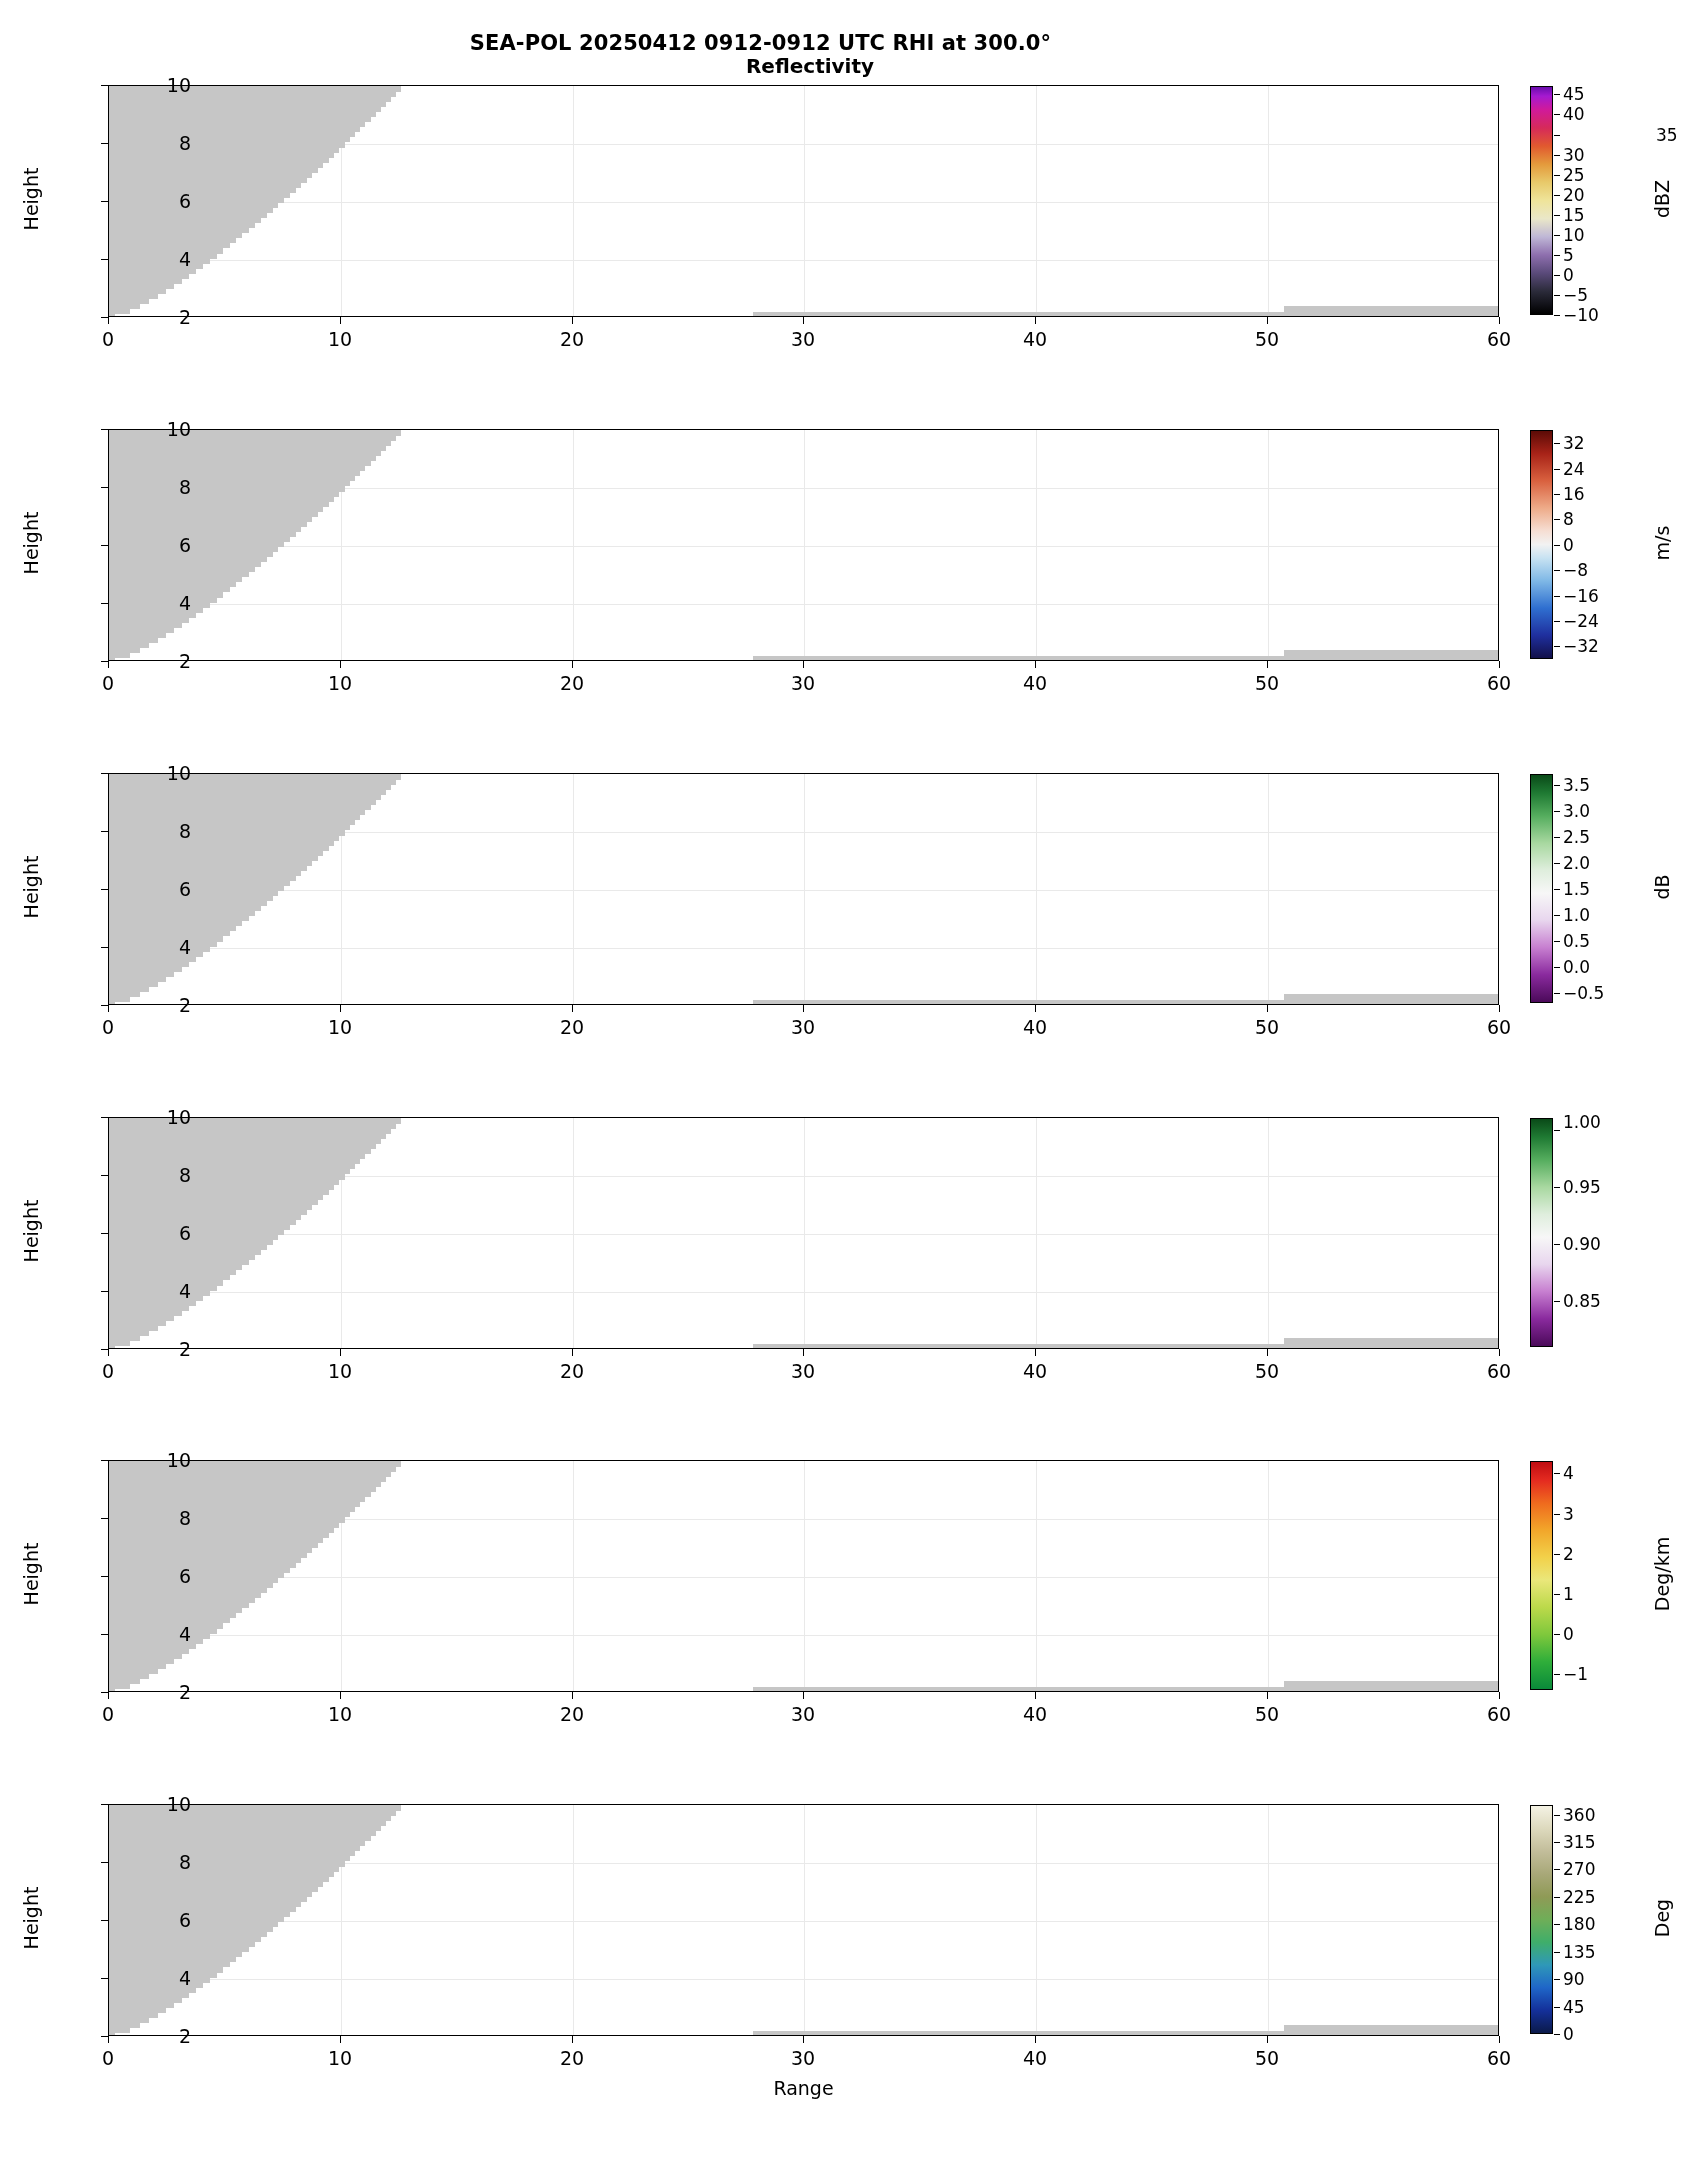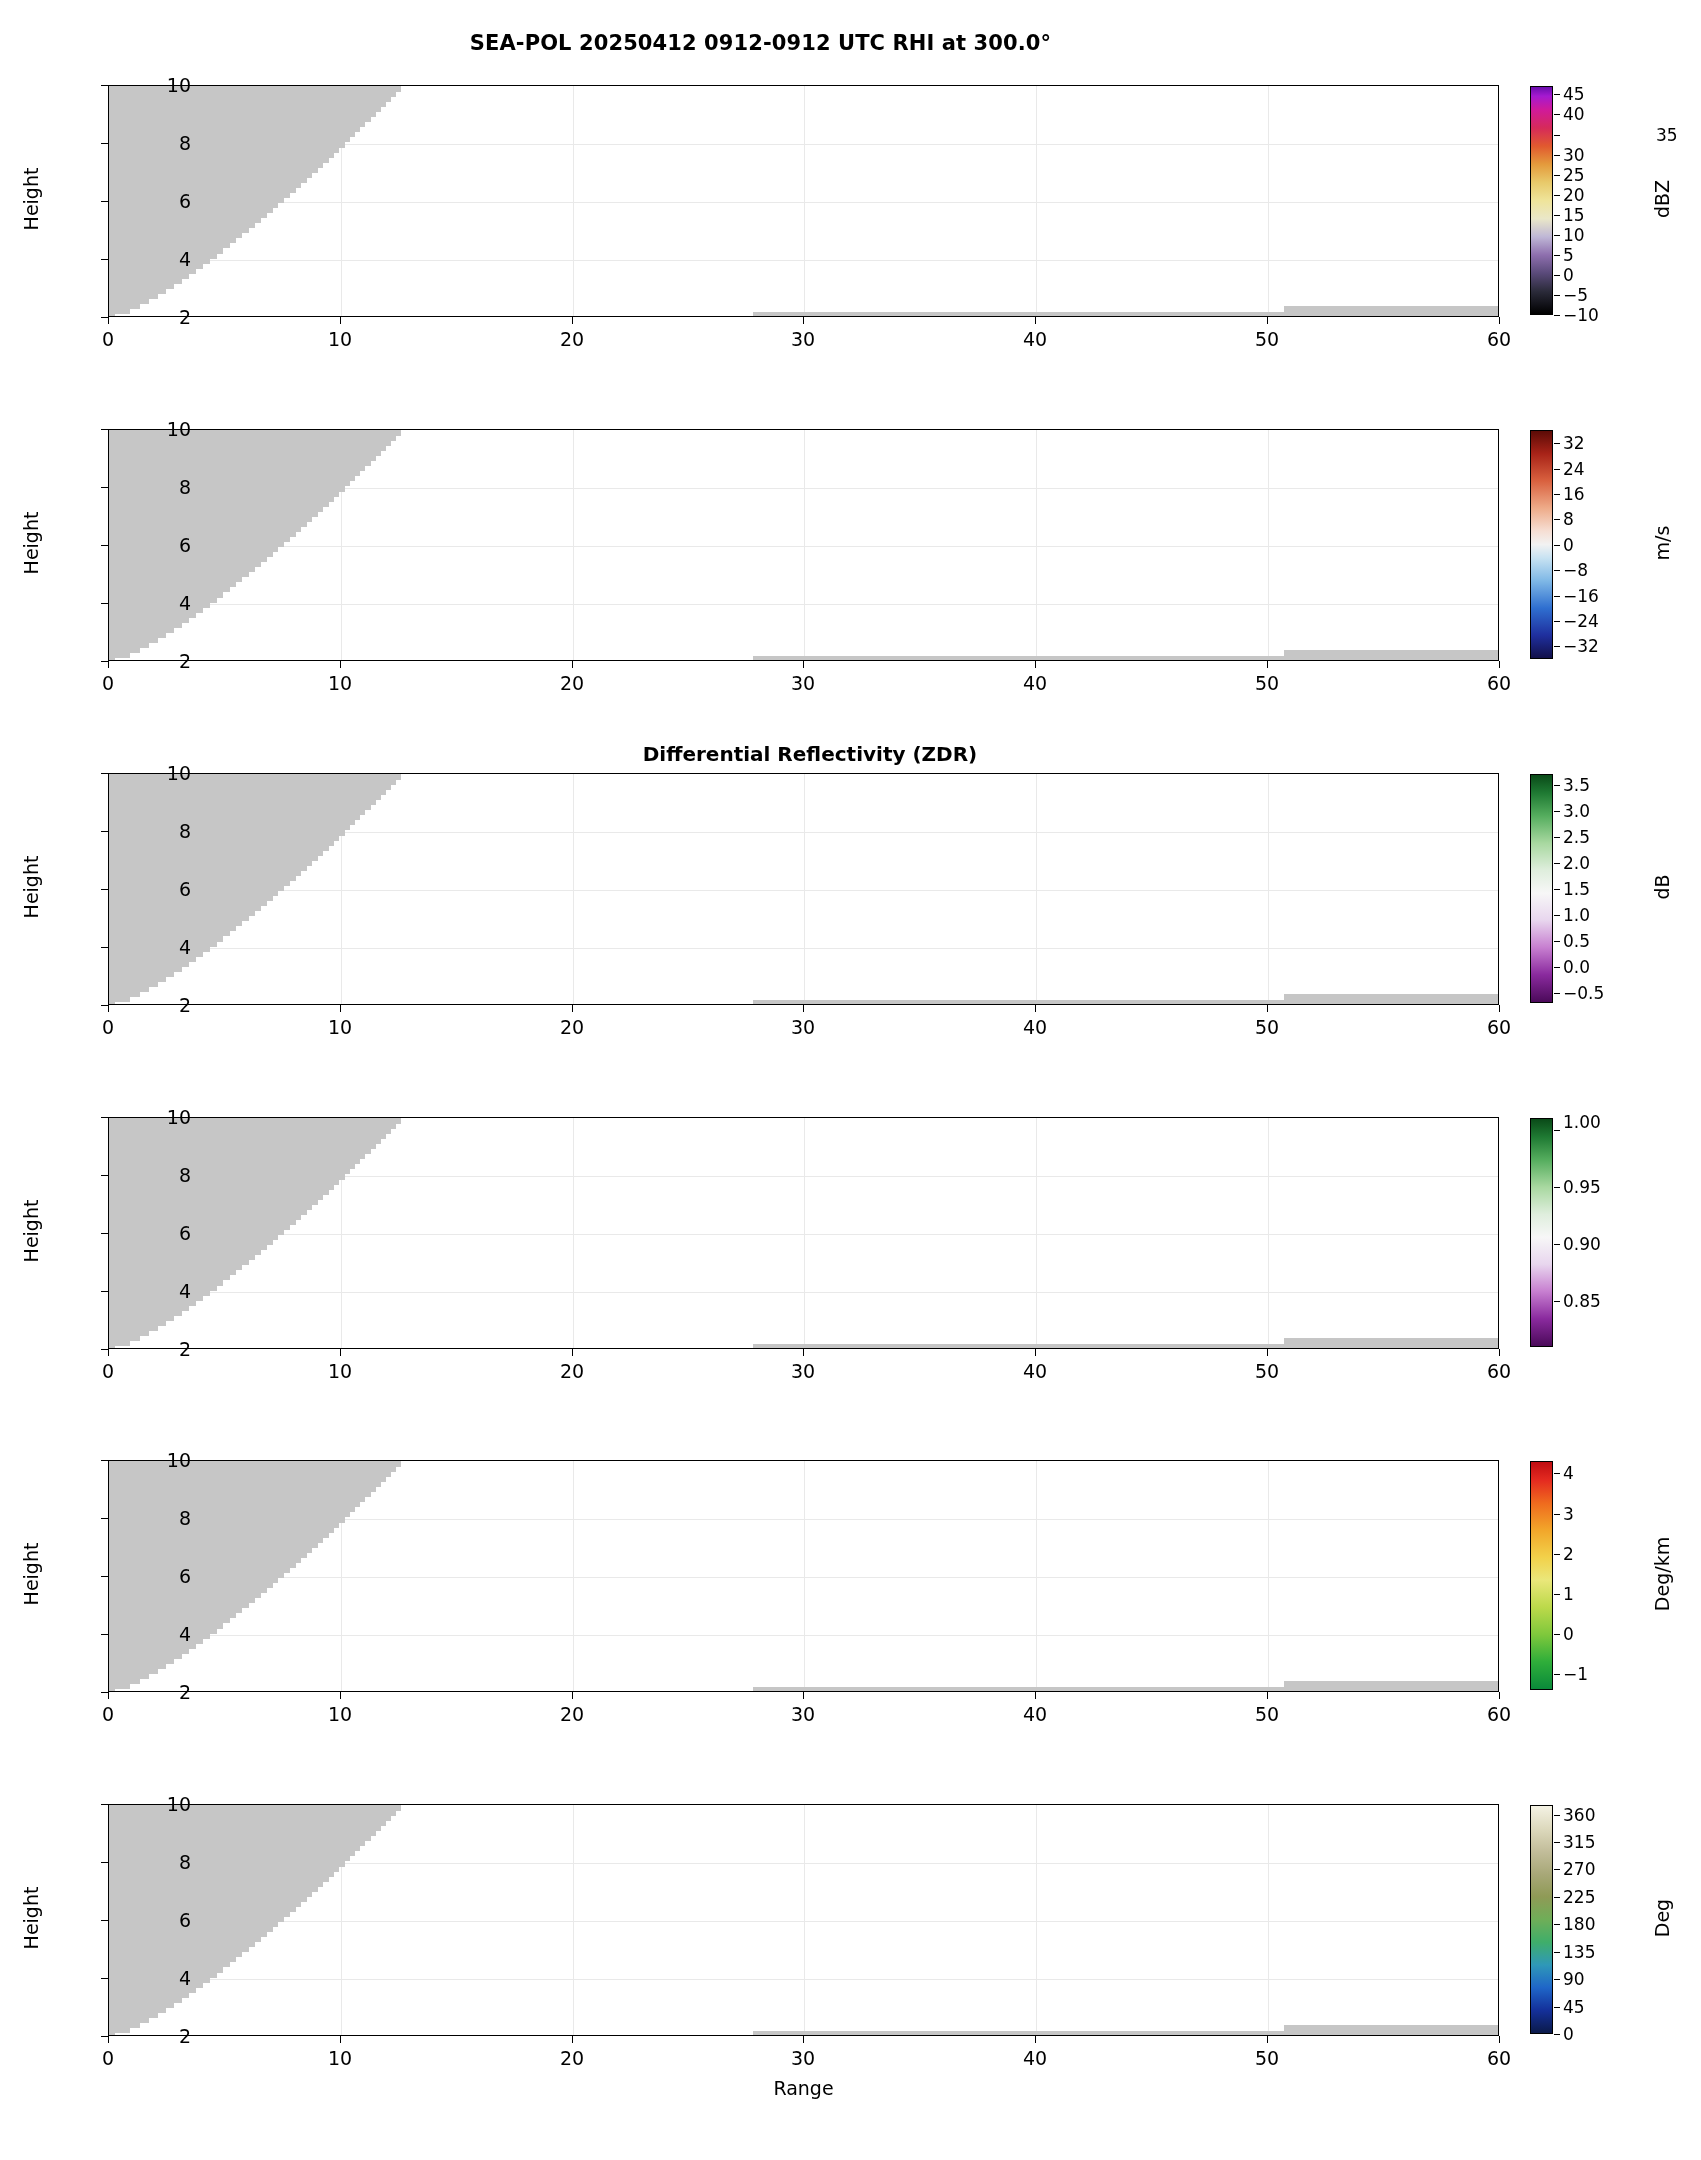--- a/index.html
+++ b/index.html
@@ -146,20 +146,21 @@
     width: 144px;
     text-align: center;
   }
 </style>
 </head>
 <body>
 
 <div id="page">
   <div class="suptitle">SEA-POL 20250412 0912-0912 UTC RHI at 300.0°</div>
 <div class="panel" style="top: 54px; height: 297px;">
+      <div class="panel-title">Reflectivity</div>
       <div class="axes">
         <div class="grid-v" style="left: 232px;"></div>
         <div class="grid-v" style="left: 464px;"></div>
         <div class="grid-v" style="left: 695px;"></div>
         <div class="grid-v" style="left: 927px;"></div>
         <div class="grid-v" style="left: 1159px;"></div>
         <div class="grid-h" style="top: 174px;"></div>
         <div class="grid-h" style="top: 116px;"></div>
         <div class="grid-h" style="top: 58px;"></div>
         <div class="wedge" style="left: 0px; top: 0px; width: 297px; height: 232px;">
@@ -366,21 +367,20 @@
       <div class="cbar-tick-label" style="left: 1563px; top: 172px;">−8</div>
       <div class="cbar-tick-mark" style="left: 1554px; top: 198px;"></div>
       <div class="cbar-tick-label" style="left: 1563px; top: 198px;">−16</div>
       <div class="cbar-tick-mark" style="left: 1554px; top: 223px;"></div>
       <div class="cbar-tick-label" style="left: 1563px; top: 223px;">−24</div>
       <div class="cbar-tick-mark" style="left: 1554px; top: 248px;"></div>
       <div class="cbar-tick-label" style="left: 1563px; top: 248px;">−32</div>
       <div class="cbar-label" style="left: 1590px; top: 134px;">m/s</div>
     </div>
     <div class="panel" style="top: 742px; height: 297px;">
-      <div class="panel-title">Differential Reflectivity (ZDR)</div>
       <div class="axes">
         <div class="grid-v" style="left: 232px;"></div>
         <div class="grid-v" style="left: 464px;"></div>
         <div class="grid-v" style="left: 695px;"></div>
         <div class="grid-v" style="left: 927px;"></div>
         <div class="grid-v" style="left: 1159px;"></div>
         <div class="grid-h" style="top: 174px;"></div>
         <div class="grid-h" style="top: 116px;"></div>
         <div class="grid-h" style="top: 58px;"></div>
         <div class="wedge" style="left: 0px; top: 0px; width: 297px; height: 232px;">

